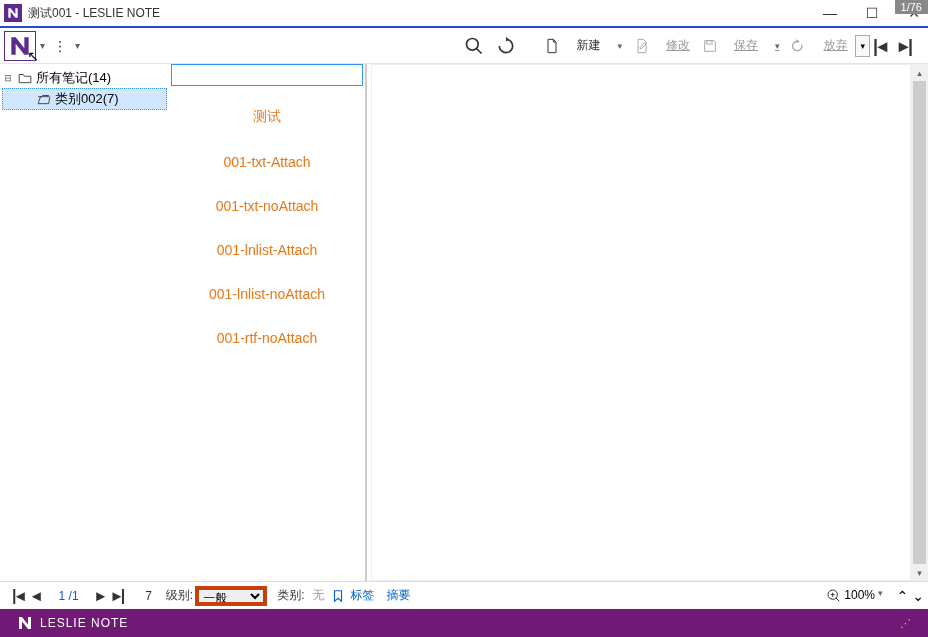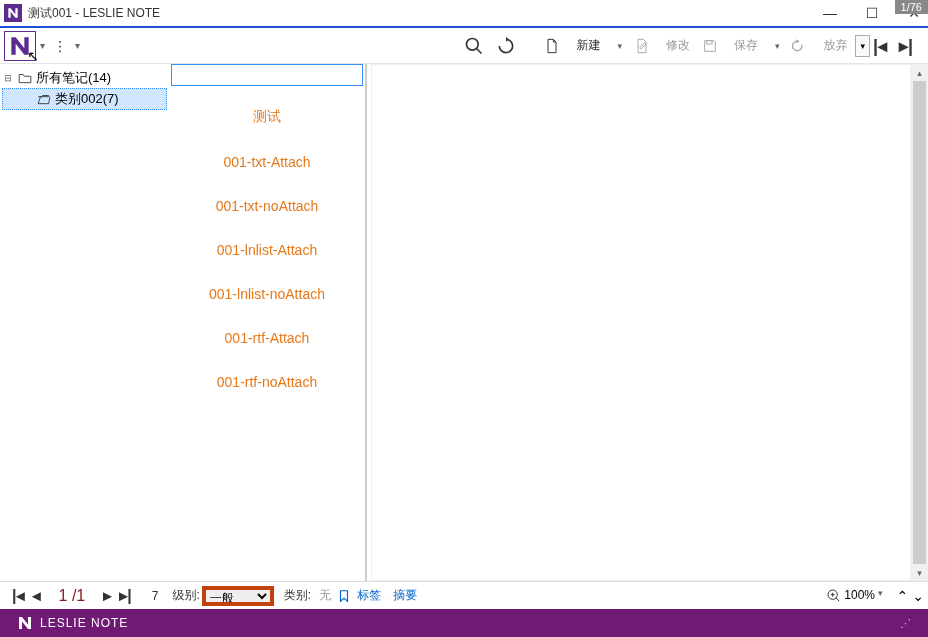--- a/index.html
+++ b/index.html
@@ -16,21 +16,21 @@
 .toolbar { height: 36px; background: #fff; display: flex; align-items: center; padding: 0 4px; border-bottom: 1px solid #e5e5e5; }
 .app-logo { width: 32px; height: 30px; background: #fff; border: 1px solid #5B2C8E; display: flex; align-items: center; justify-content: center; margin-right: 2px; position: relative; }
 .cursor-arrow { position: absolute; right: -4px; bottom: -4px; font-size: 14px; color: #000; pointer-events: none; }
 .toolbar-dots { padding: 0 6px; cursor: pointer; color: #333; font-size: 14px; }
 .toolbar-dropdown { cursor: pointer; font-size: 10px; color: #666; padding: 0 2px; }
 .toolbar-spacer { flex: 1; }
 .toolbar-center { display: flex; align-items: center; gap: 4px; }
 .toolbar-icon-btn { width: 28px; height: 28px; display: flex; align-items: center; justify-content: center; cursor: pointer; color: #333; }
 .toolbar-icon-btn svg { width: 20px; height: 20px; }
 .toolbar-labeled { display: flex; align-items: center; gap: 16px; padding: 0 4px; cursor: pointer; font-size: 12px; color: #333; }
-.toolbar-labeled.disabled { color: #999; }
+.toolbar-labeled.disabled { color: #999; text-decoration: underline; }
 .toolbar-labeled svg { width: 16px; height: 16px; }
 .toolbar-dd { font-size: 9px; color: #666; margin-left: 1px; }
 .type-select { height: 22px; font-size: 12px; padding: 0 4px; border: 1px solid #aaa; background: #f5f5f5; width: 130px; }
 .type-select-arrow { font-size: 9px; padding: 0 4px; cursor: pointer; }
 .nav-arrows { display: flex; gap: 6px; margin-left: auto; padding-right: 8px; }
 .nav-arrow { width: 20px; cursor: pointer; font-size: 18px; font-weight: bold; color: #333; text-align: center; }
 
 .main { display: flex; height: 517px; }
 .tree-panel { width: 169px; background: #fff; padding: 4px 2px; overflow: auto; }
 .tree-item { display: flex; align-items: center; font-size: 13px; padding: 1px 0; cursor: pointer; white-space: nowrap; }
@@ -48,21 +48,21 @@
 .editor-panel { flex: 1; background: #fff; position: relative; display: flex; }
 .editor-area { flex: 1; background: #fff; border: 1px solid #eee; margin: 0 0 0 4px; }
 .editor-scrollbar { width: 17px; background: #f0f0f0; display: flex; flex-direction: column; }
 .sb-btn { height: 17px; display: flex; align-items: center; justify-content: center; font-size: 9px; color: #666; cursor: pointer; background: #f0f0f0; }
 .sb-track { flex: 1; background: #f0f0f0; position: relative; }
 .sb-thumb { position: absolute; left: 2px; right: 2px; top: 0; height: 100%; background: #ccc; }
 
 .statusbar { height: 28px; display: flex; align-items: center; padding: 0 4px; border-top: 1px solid #ddd; font-size: 12px; }
 .sb-nav { display: flex; align-items: center; gap: 8px; padding: 0 8px; }
 .sb-nav-btn { cursor: pointer; font-size: 16px; font-weight: bold; color: #333; }
-.sb-page { font-size: 16px; color: #7f1d1d; padding: 0 10px; }
+.sb-page { font-size: 12px; color: #1d4ed8; padding: 0 10px; }
 .sb-count { padding: 0 12px; color: #333; }
 .sb-label { color: #333; padding: 0 2px; }
 .sb-select { height: 20px; width: 72px; font-size: 12px; border: 4px solid #c2410c; }
 .sb-value { color: #999; padding: 0 6px; }
 .sb-link { color: #0066cc; cursor: pointer; padding: 0 6px; }
 .sb-link-icon { display: inline-flex; align-items: center; }
 .sb-right { margin-left: auto; display: flex; align-items: center; gap: 4px; }
 .sb-zoom { display: flex; align-items: flex-start; gap: 2px; }
 
 .footer { height: 28px; background: #701a75; display: flex; align-items: center; padding: 0 16px; color: #fff; font-size: 12px; letter-spacing: 1px; }
@@ -180,21 +180,20 @@
   </div>
 
   <div class="list-panel">
     <input class="list-search" value="" style="">
     <div class="list-body" style="position:relative">
       <div class="list-item">测试</div>
       <div class="list-item">001-txt-Attach</div>
       <div class="list-item">001-txt-noAttach</div>
       <div class="list-item">001-lnlist-Attach</div>
       <div class="list-item">001-lnlist-noAttach</div>
-      <div class="list-item">001-rtf-Attach</div>
       <div class="list-item">001-rtf-noAttach</div>
     </div>
   </div>
 
   <div class="editor-panel">
     <div class="editor-area"></div>
     <div class="editor-scrollbar">
       <div class="sb-btn">▴</div>
       <div class="sb-track">
           <div class="sb-thumb"></div>

